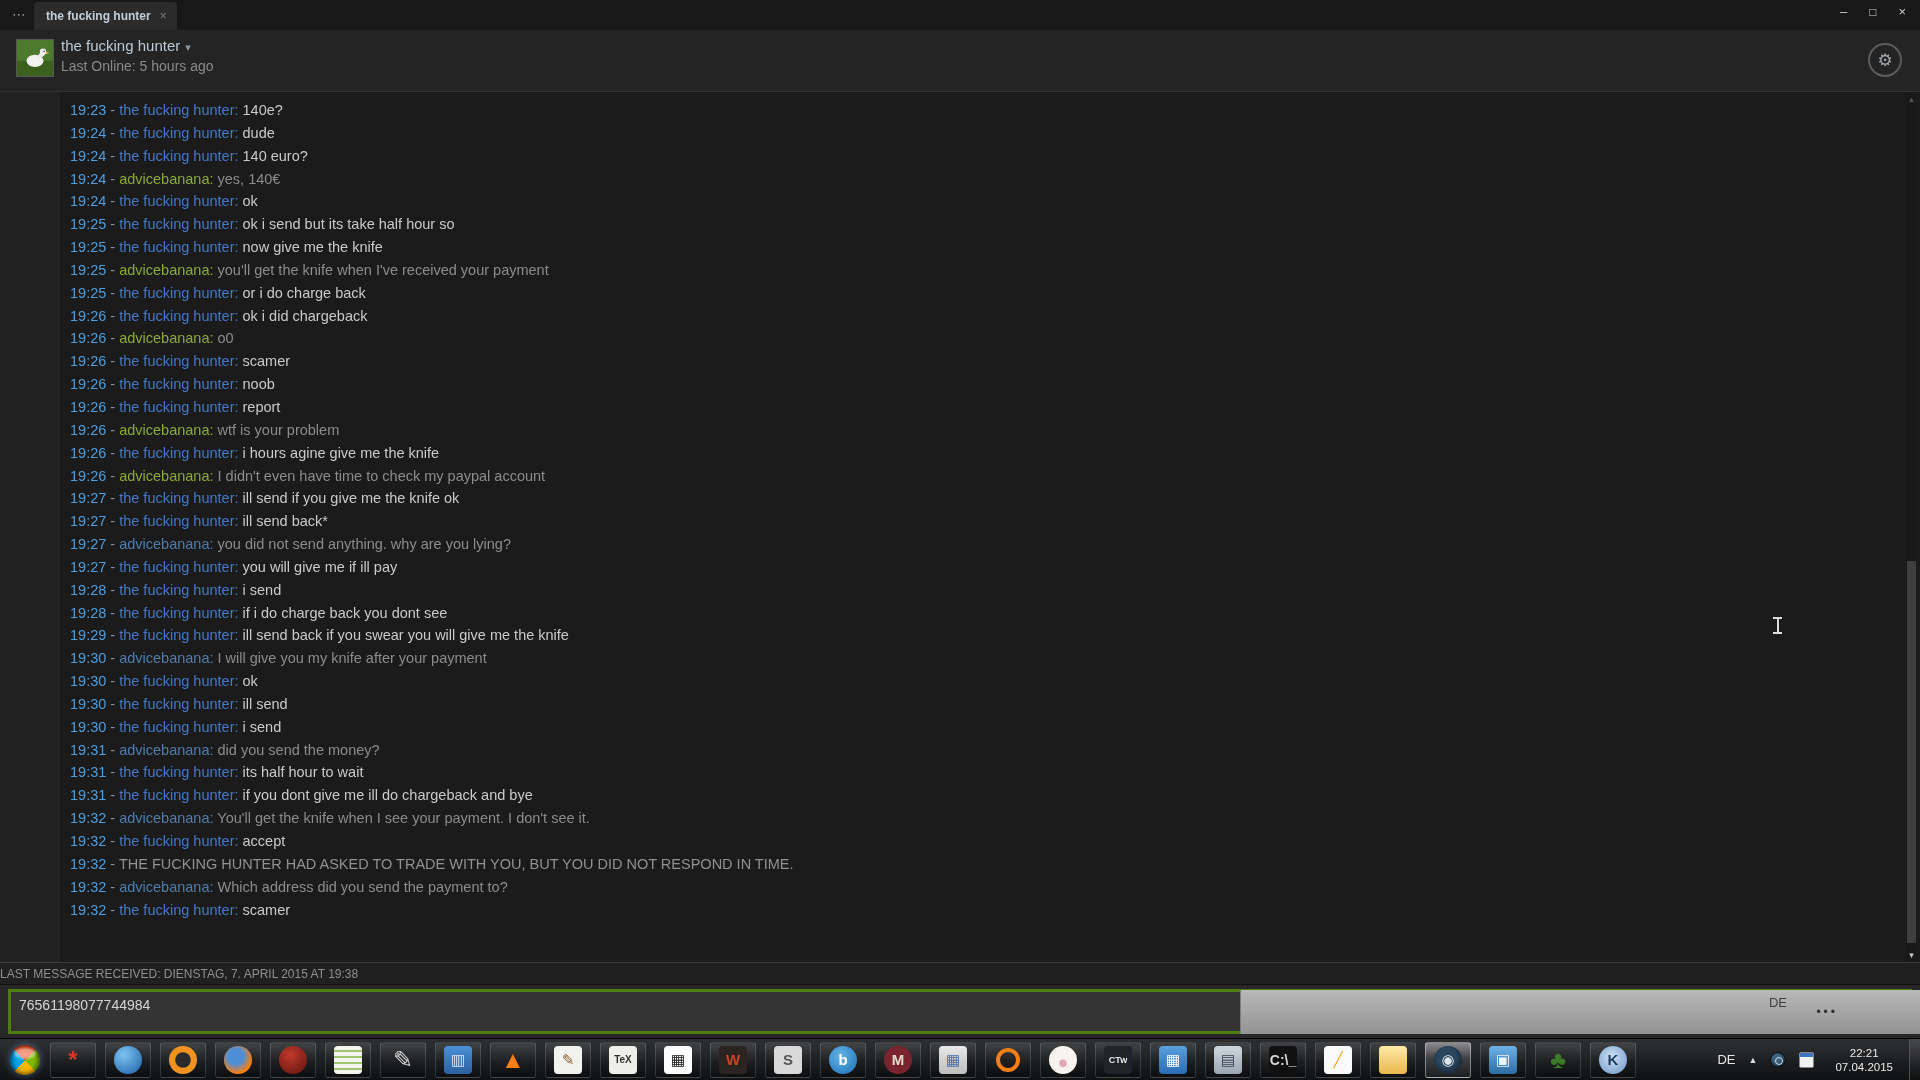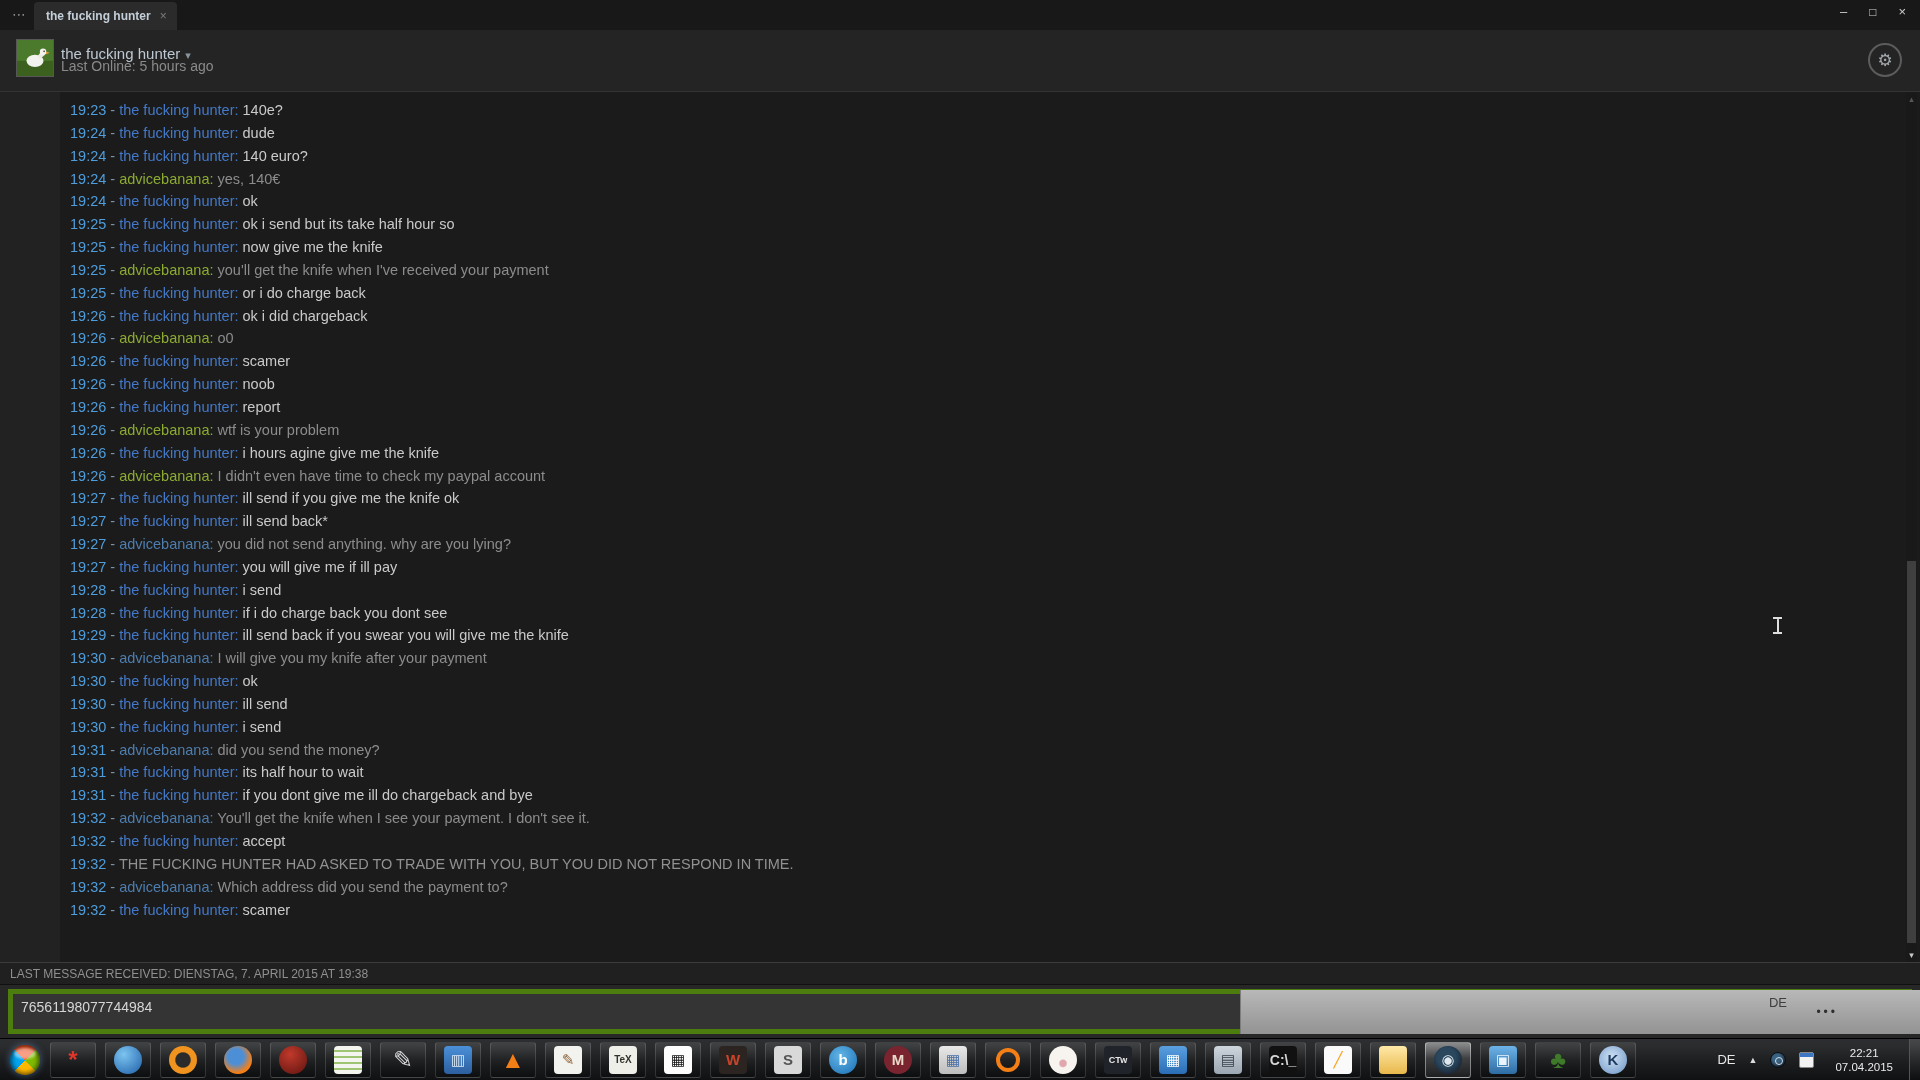--- a/index.html
+++ b/index.html
@@ -15,21 +15,21 @@
   .tab-title { color:#c3ced8; font-size:12px; font-weight:bold; white-space:nowrap; }
   .tab-close { color:#7c7c7c; font-size:12px; }
   .winctl { position:absolute; top:2px; height:20px; display:flex; align-items:center; gap:22px; right:14px; }
   .winctl span { color:#cfcfcf; font-size:13px; line-height:20px; }
   .winctl .wc-max { font-size:12px; }
 
   
   .chathead { position:absolute; left:0; top:30px; width:1920px; height:62px; background:#242424;
     border-bottom:1px solid #333; }
   .avatar { position:absolute; left:16px; top:9px; width:38px; height:38px; border:1px solid #575757; background:#3a5a1e; }
-  .friend-name { position:absolute; left:61px; top:7px; color:#bdc8d2; font-size:15px;margin-top:8px; }
+  .friend-name { position:absolute; left:61px; top:7px; color:#bdc8d2; font-size:15px; }
   .friend-caret { color:#8a949d; font-size:11px; margin-left:5px; }
   .friend-status { position:absolute; left:61px; top:28px; color:#8a8a8a; font-size:14px; }
   .gear-btn { position:absolute; right:18px; top:13px; width:34px; height:34px; border:2px solid #5c5c5c;
     border-radius:50%; display:flex; align-items:center; justify-content:center; }
   .gear-btn span { color:#a3a8ac; font-size:17px; line-height:1; }
 
   
   .chatlog { position:absolute; left:16px; top:92px; width:1903px; height:870px; background:#1b1b1b;
     padding:7px 0 0 10px; overflow:hidden;margin-left:44px; }
   .msg { line-height:22.85px; font-size:14.5px; white-space:nowrap; }
@@ -52,26 +52,26 @@
 
   
   .ibeam { position:absolute; left:1772px; top:616px; width:11px; height:19px; }
   .ibeam::before { content:""; position:absolute; left:5px; top:2px; width:2px; height:15px; background:#dedede; box-shadow:0 0 1px #000; }
   .ibeam::after { content:""; position:absolute; left:1px; top:1px; width:9px; height:2px; background:#dedede;
     box-shadow:0 15px 0 #dedede, 0 0 1px #000; }
 
   
   .statusbar { position:absolute; left:0; top:962px; width:1920px; height:23px; background:#202020;
     border-top:1px solid #3c3c3c; border-bottom:1px solid #101010; display:flex; align-items:center; }
-  .statusbar span { margin-left:10px; color:#8f8f8f; font-size:12px; }
+  .statusbar span { color:#8f8f8f; font-size:12px; }
 
   
   .composer { position:absolute; left:0; top:985px; width:1920px; height:53px; background:#272727; }
   .chat-input { position:absolute; left:8px; top:4px; width:1904px; height:45px; background:#343434;
-    border:5px solid #4d7c0f; color:#d6d6d6; font-size:14px; padding:4px 8px 0 8px;
+    border:3px solid #4d7c0f; color:#d6d6d6; font-size:14px; padding:4px 8px 0 8px;
     font-family:"Liberation Sans","DejaVu Sans",sans-serif; line-height:18px; }
   .lang-bar { position:absolute; left:1240px; top:5px; width:680px; height:44px;
     background:linear-gradient(#b8b8b8,#939393); border-left:1px solid #7d7d7d; }
   .lang-de { position:absolute; right:133px; top:5px; color:#3e3e3e; font-size:13px; }
   .lang-dots { position:absolute; right:82px; top:15px; color:#2e2e2e; font-size:12px; letter-spacing:3px; }
 
   
   .taskbar { position:absolute; left:0; top:1038px; width:1920px; height:42px;
     background:linear-gradient(#40414480 0%, #2b2c2e 18%, #1d1e20 55%, #101112 100%), #1a1b1d;
     border-top:1px solid #000; display:flex; align-items:center; }

